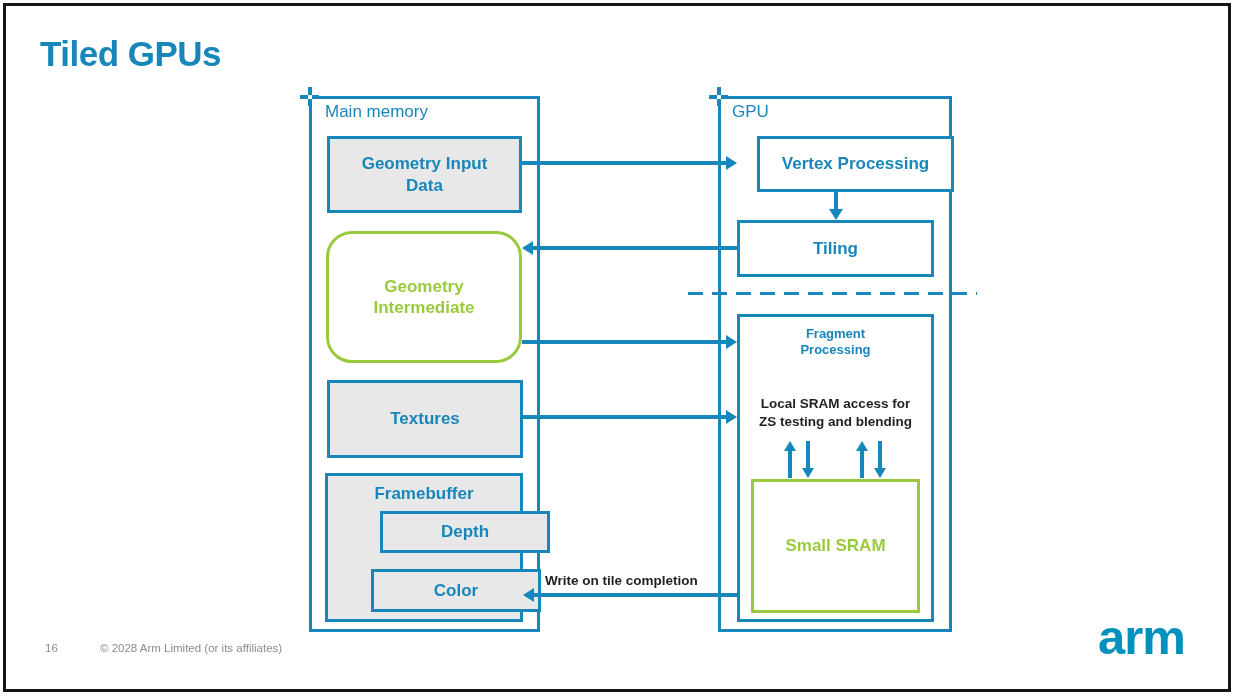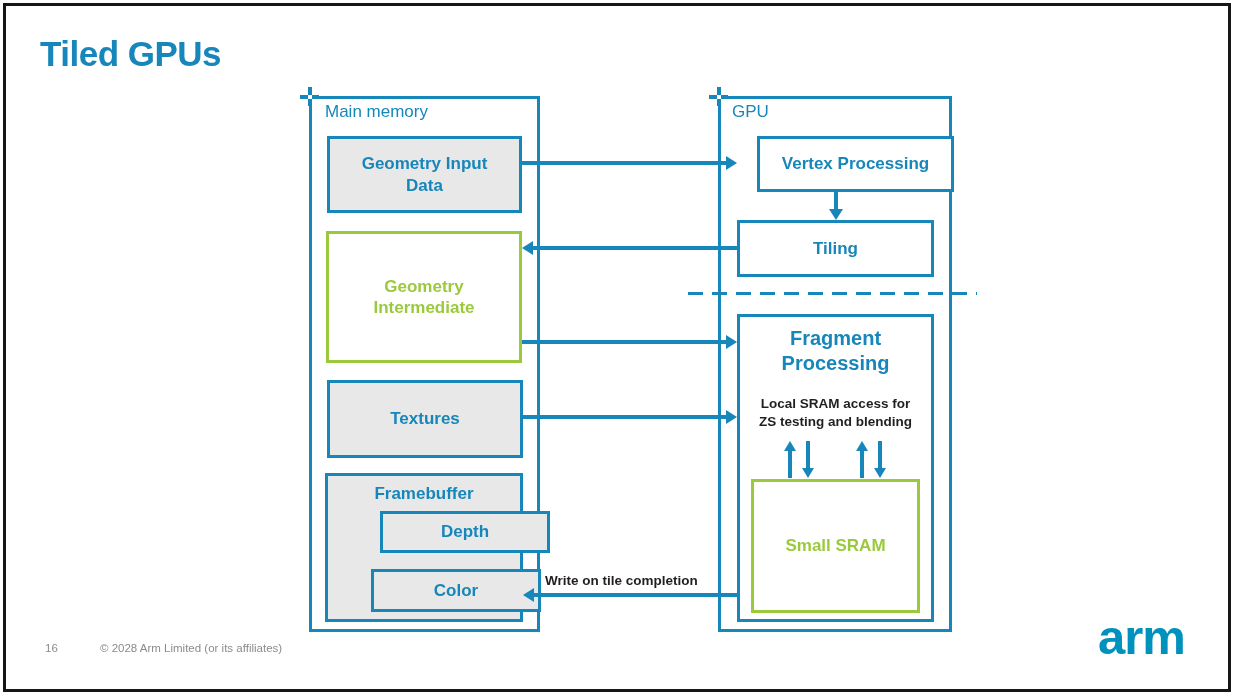--- a/index.html
+++ b/index.html
@@ -52,21 +52,21 @@
   .framebuffer {
     position: absolute; border: 3px solid var(--blue); background: var(--gray-fill);
   }
   .framebuffer-label {
     position: absolute; left: 0; right: 0; top: 8px; text-align: center;
     color: var(--blue); font-size: 17px; font-weight: 600;
   }
   
   .frag-title {
     position: absolute; left: 0; right: 0; top: 9px; text-align: center;
-    color: var(--blue); font-size: 20px; font-weight: 600; line-height: 1.25;
+    color: var(--blue); font-size: 13px; font-weight: 600; line-height: 1.25;
     display: flex; justify-content: center;
   }
   .sram-note {
     position: absolute; left: 737px; top: 395px; width: 197px;
     text-align: center; color: var(--black-text);
     font-size: 13.5px; font-weight: 600; line-height: 1.3;
     display: flex; justify-content: center;
   }
   .sram-note span { width: 160px; }
   .arrow-label {
@@ -143,21 +143,21 @@
 
 <div class="slide-title">Tiled GPUs</div>
 
 <div class="container" style="left:309px; top:96px; width:231px; height:536px;"></div>
 <div class="container-label" style="left:325px; top:102px;">Main memory</div>
 
 <div class="box gray" style="left:327px; top:136px; width:195px; height:77px;">
   <span class="wrap-150">Geometry Input Data</span>
 </div>
 
-<div class="box white green-border" style="left:326px; top:231px; width:196px; height:132px;">
+<div class="box white green-border" style="left:326px; top:231px; width:196px; height:132px;border-radius:26px;">
   <span class="wrap-140">Geometry Intermediate</span>
 </div>
 
 <div class="box gray" style="left:327px; top:380px; width:196px; height:78px;">
   <span>Textures</span>
 </div>
 
 <div class="framebuffer" style="left:325px; top:473px; width:198px; height:149px;">
   <div class="framebuffer-label">Framebuffer</div>
 </div>

